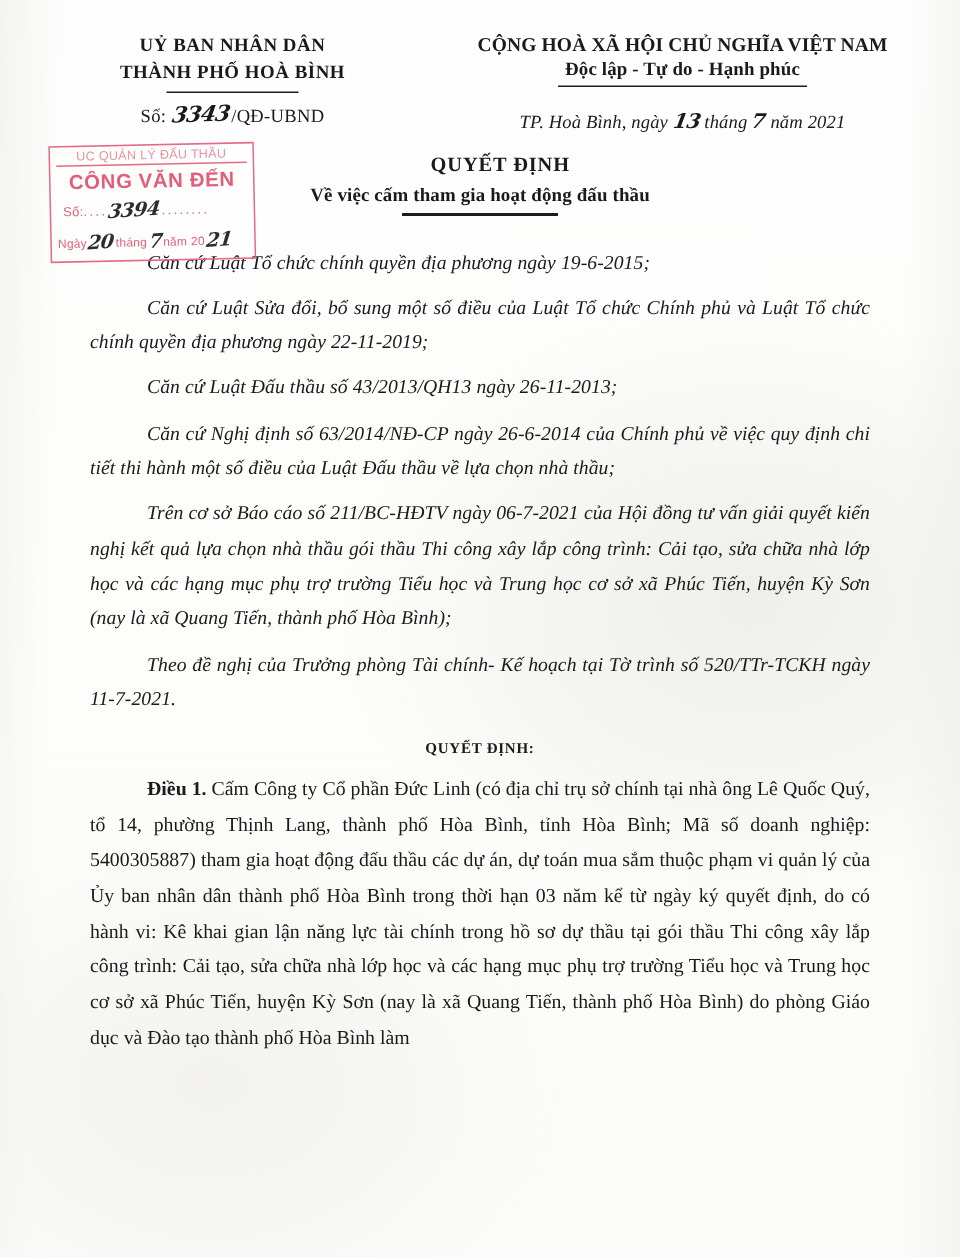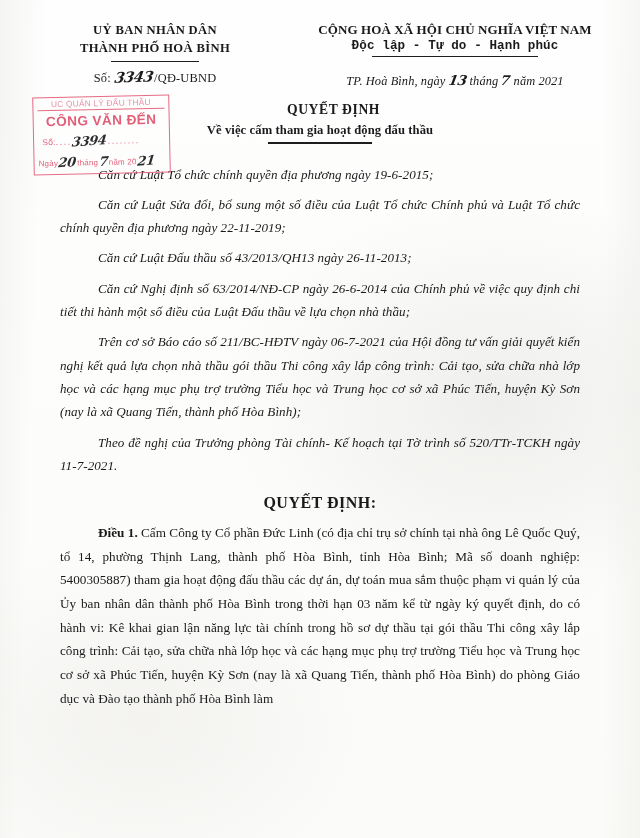--- a/index.html
+++ b/index.html
@@ -89,21 +89,20 @@
   .country-name {
     font-weight: bold;
     font-size: 13px;
     letter-spacing: 0.1px;
   }
   .motto {
     font-weight: bold;
     font-size: 12.6px;
     margin-top: 1px;
     letter-spacing: 0.1px;
-    font-family: Liberation Mono, monospace;
   }
   .motto-underline {
     width: 166px;
     height: 1.3px;
     background: #1d1d1d;
     margin: 3px auto 0 auto;
   }
   .date-line {
     font-style: italic;
     font-size: 12.4px;
@@ -220,21 +219,21 @@
     line-height: 1.78;
     text-align: justify;
     text-indent: 38px;
     margin: 0 0 7px 0;
     letter-spacing: 0.05px;
   }
 
   .decide-word {
     text-align: center;
     font-weight: bold;
-    font-size: 16px;
+    font-size: 10px;
     letter-spacing: 0.5px;
     margin-top: 17px;
     margin-bottom: 9px;
   }
   .article {
     font-size: 13.2px;
     line-height: 1.79;
     text-align: justify;
     text-indent: 38px;
     margin: 0;

